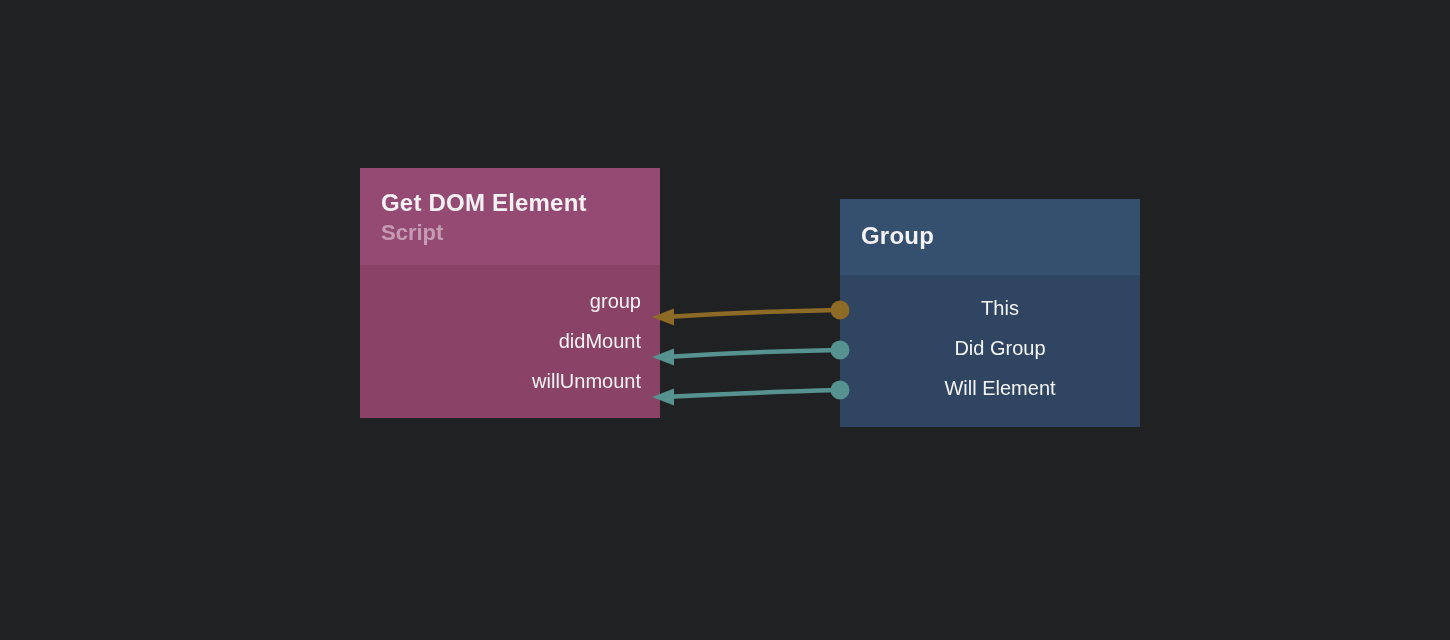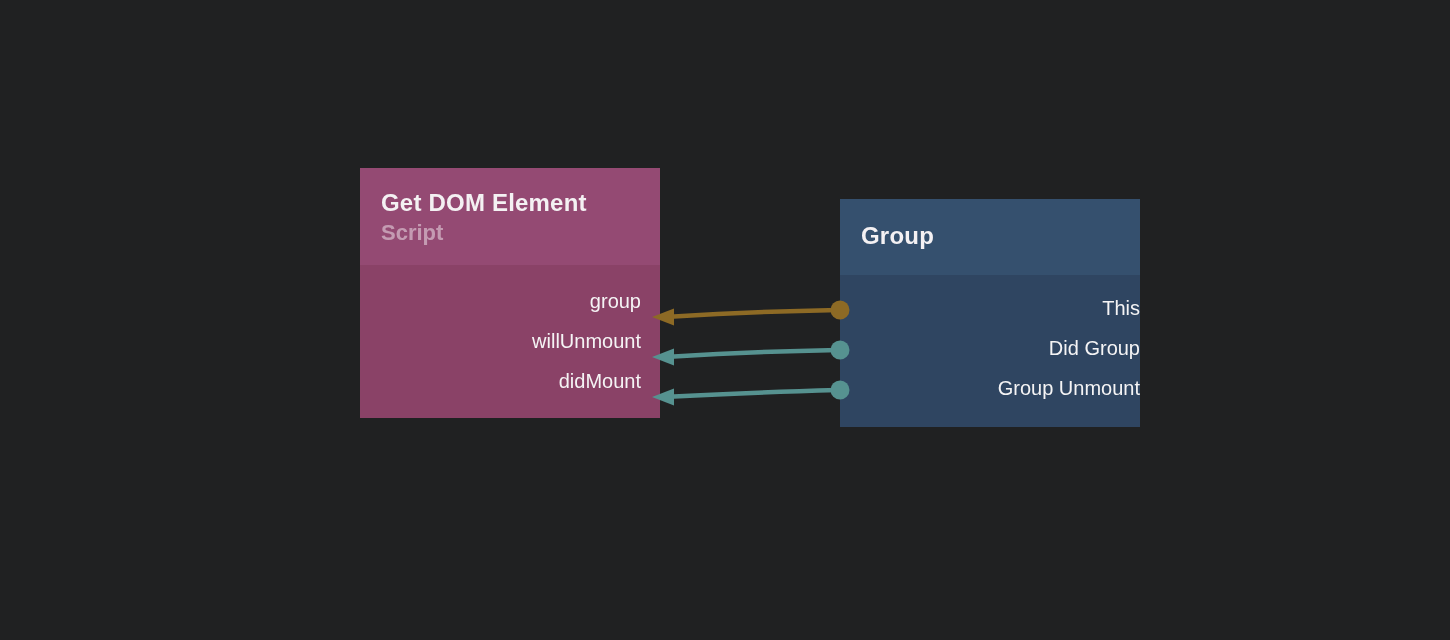--- a/index.html
+++ b/index.html
@@ -75,21 +75,21 @@
   }
   .node-group .node-header {
     height: 76px;
     padding-top: 21px;
   }
   .node-group .node-body {
     height: 152px;
     padding-top: 13px;
   }
   .node-group .port {
-    text-align: right;
+    text-align: center;
     padding-left: 20px;
   }
   .wire-layer {
     position: absolute;
     left: 0;
     top: 0;
     width: 1450px;
     height: 640px;
     pointer-events: none;
   }
@@ -107,41 +107,41 @@
   <div class="node node-get-dom">
     <div class="node-header" style="background-color: rgb(148, 74, 115);">
       <div class="node-title">Get DOM Element</div>
       <div class="node-subtitle">Script</div>
     </div>
     <div class="node-body" style="background-color: rgb(138, 66, 103);">
       <div class="port">
         <span>group</span>
       </div>
       <div class="port">
-        <span>willUnmount</span>
+        <span>didMount</span>
       </div>
       <div class="port">
-        <span>didMount</span>
+        <span>willUnmount</span>
       </div>
     </div>
   </div>
 
   <div class="node node-group">
     <div class="node-header" style="background-color: rgb(53, 80, 110);">
       <div class="node-title">Group</div>
     </div>
     <div class="node-body" style="background-color: rgb(47, 69, 97);">
       <div class="port">
         <span>This</span>
       </div>
       <div class="port">
         <span>Did Group</span>
       </div>
       <div class="port">
-        <span>Group Unmount</span>
+        <span>Will Element</span>
       </div>
     </div>
   </div>
 
   <svg class="wire-layer" viewBox="0 0 1450 640" xmlns="http://www.w3.org/2000/svg">
 
     <path d="M 838 310 C 785 311 720 313.5 674 316.5" style="stroke: rgb(141, 106, 37);"></path>
     <polygon points="652,317 674,308.5 674,325.5" style="fill: rgb(141, 106, 37);"></polygon>
     <circle cx="840" cy="310" r="9.5" style="fill: rgb(141, 106, 37);"></circle>
 

